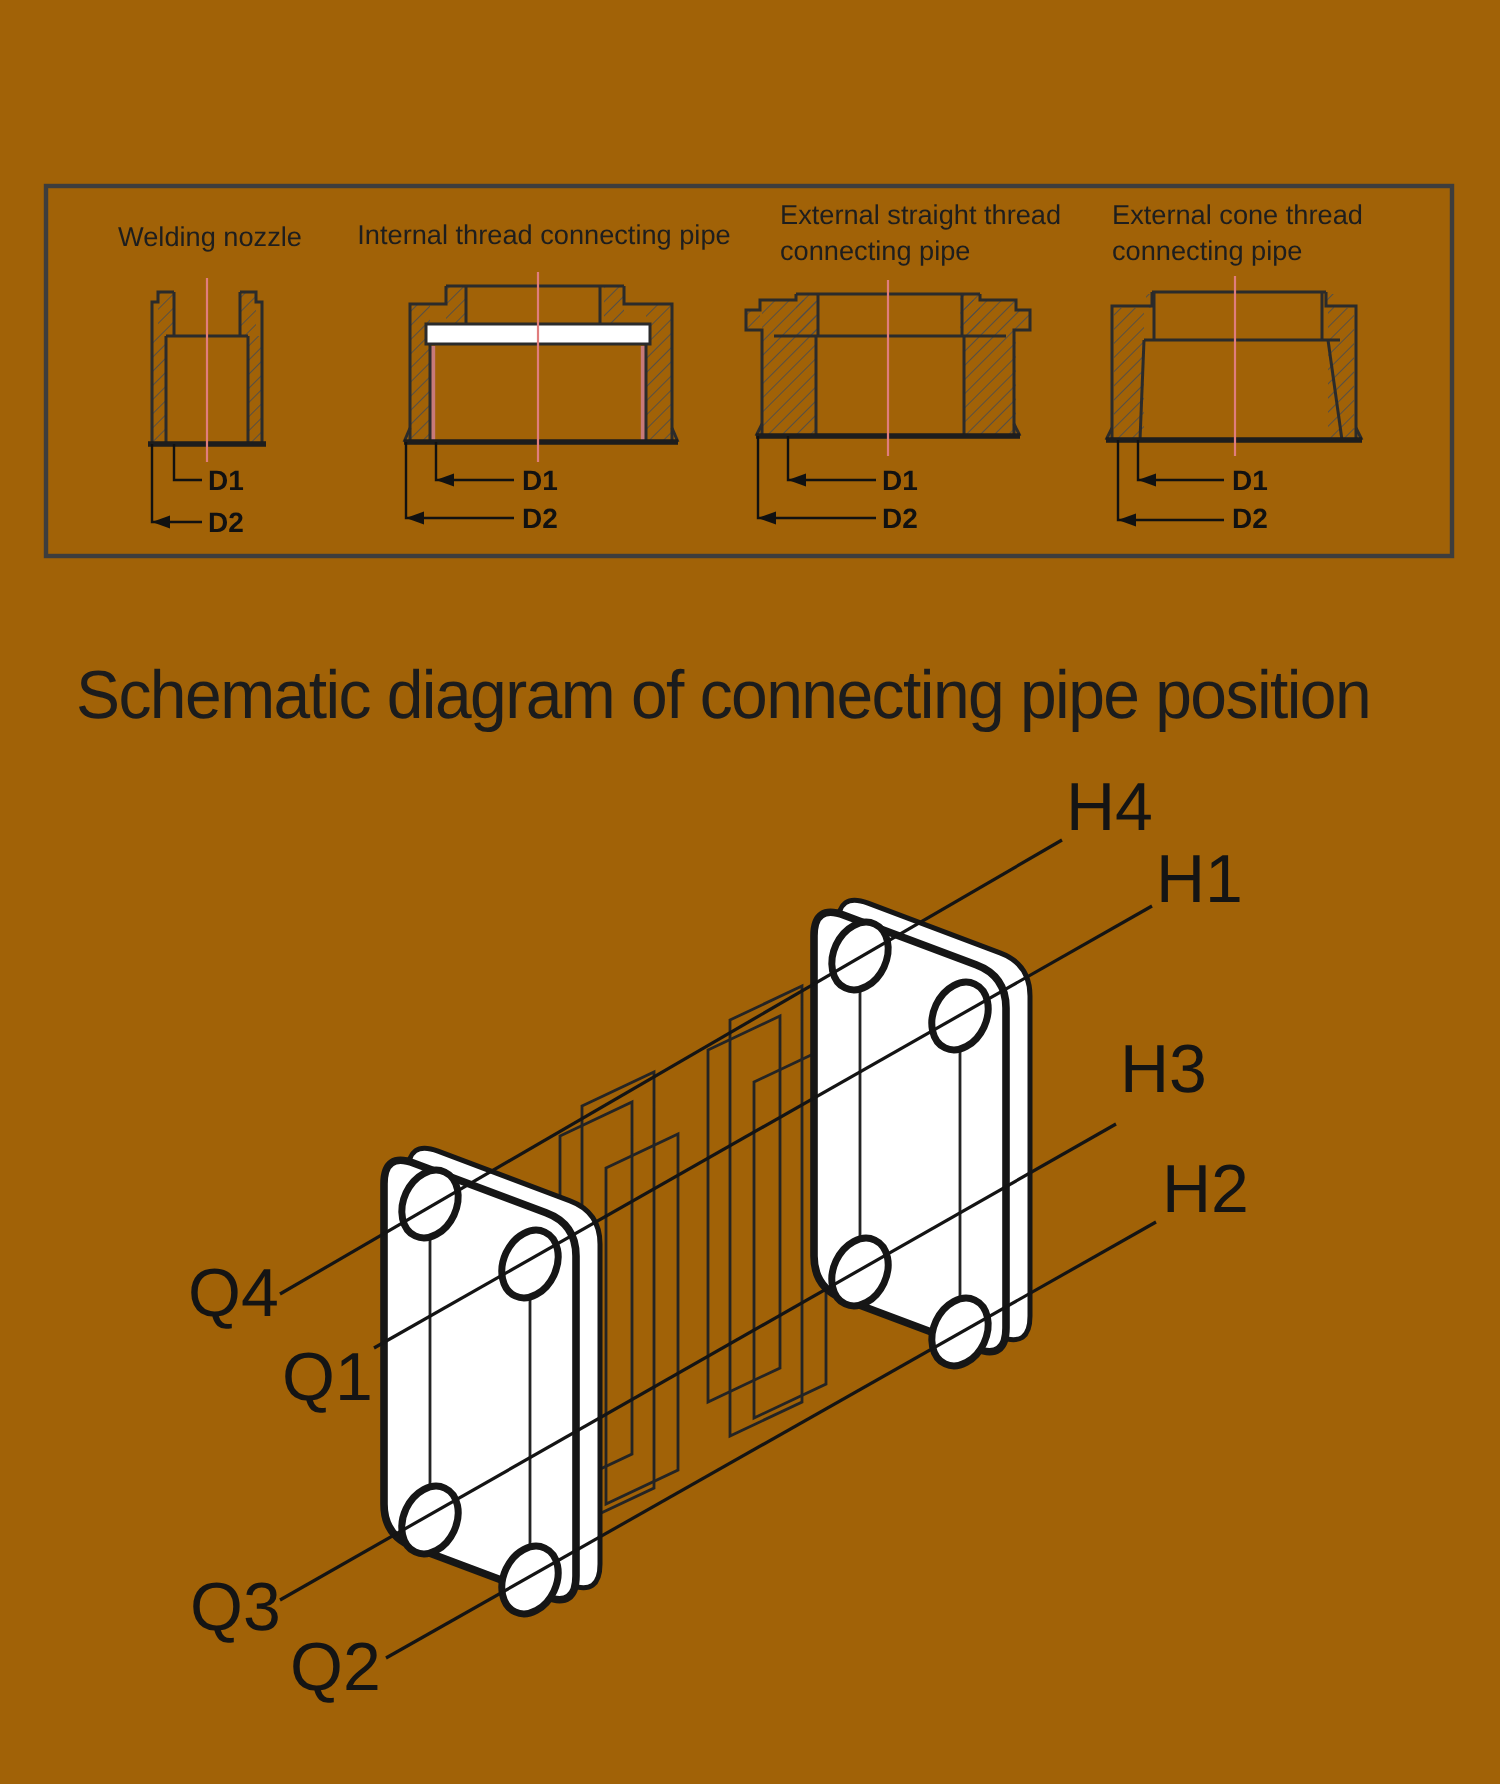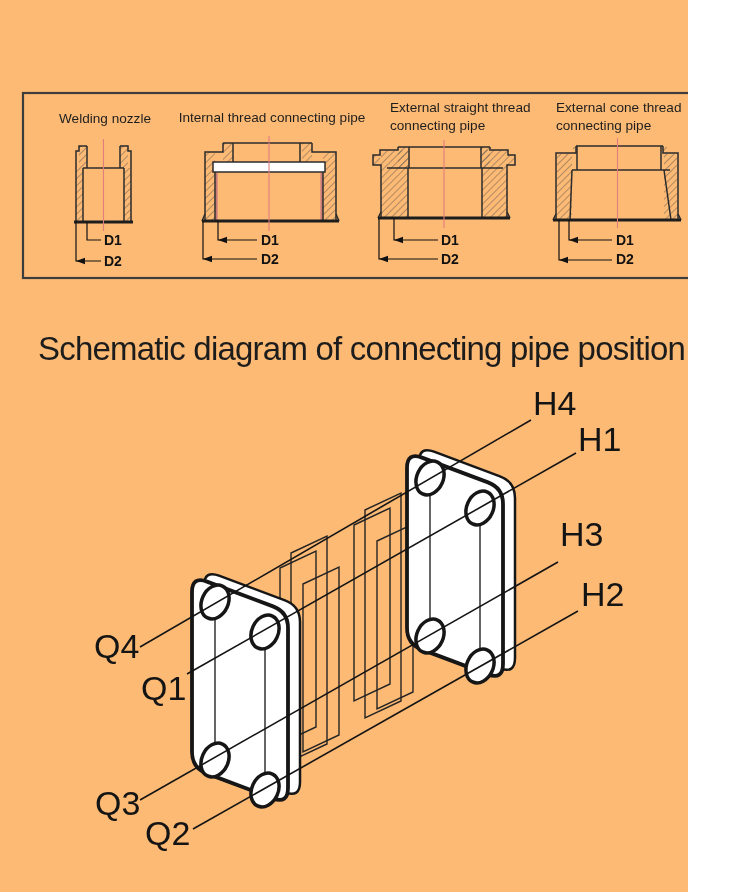--- a/index.html
+++ b/index.html
@@ -1,16 +1,16 @@
 <!DOCTYPE html>
 <html><head>
 <meta charset="utf-8">
 <style>
   html,body{margin:0;padding:0;background:#ffffff;}
-  .page{position:relative;width:688px;height:892px;background:#fdba74;overflow:hidden;
+  .page{position:relative;width:750px;height:892px;background:#a16207;overflow:hidden;
         font-family:"Liberation Sans", sans-serif;}
   .top-svg{position:absolute;left:0;top:0;width:750px;height:330px;display:block;}
   .bottom-svg{position:absolute;left:0;top:380px;width:750px;height:512px;display:block;}
   .heading{position:absolute;left:38px;top:328px;width:700px;
            font-size:34px;letter-spacing:-0.8px;color:#1c1c1c;line-height:40px;
            font-family:"Liberation Sans", sans-serif;white-space:nowrap;
            transform:scaleX(0.97);transform-origin:left top;}
   svg text{font-family:"Liberation Sans", sans-serif;}
   .fig-title{font-size:13.6px;fill:#1e1e1e;}
   .dim-label{font-size:14px;font-weight:bold;fill:#111;}

